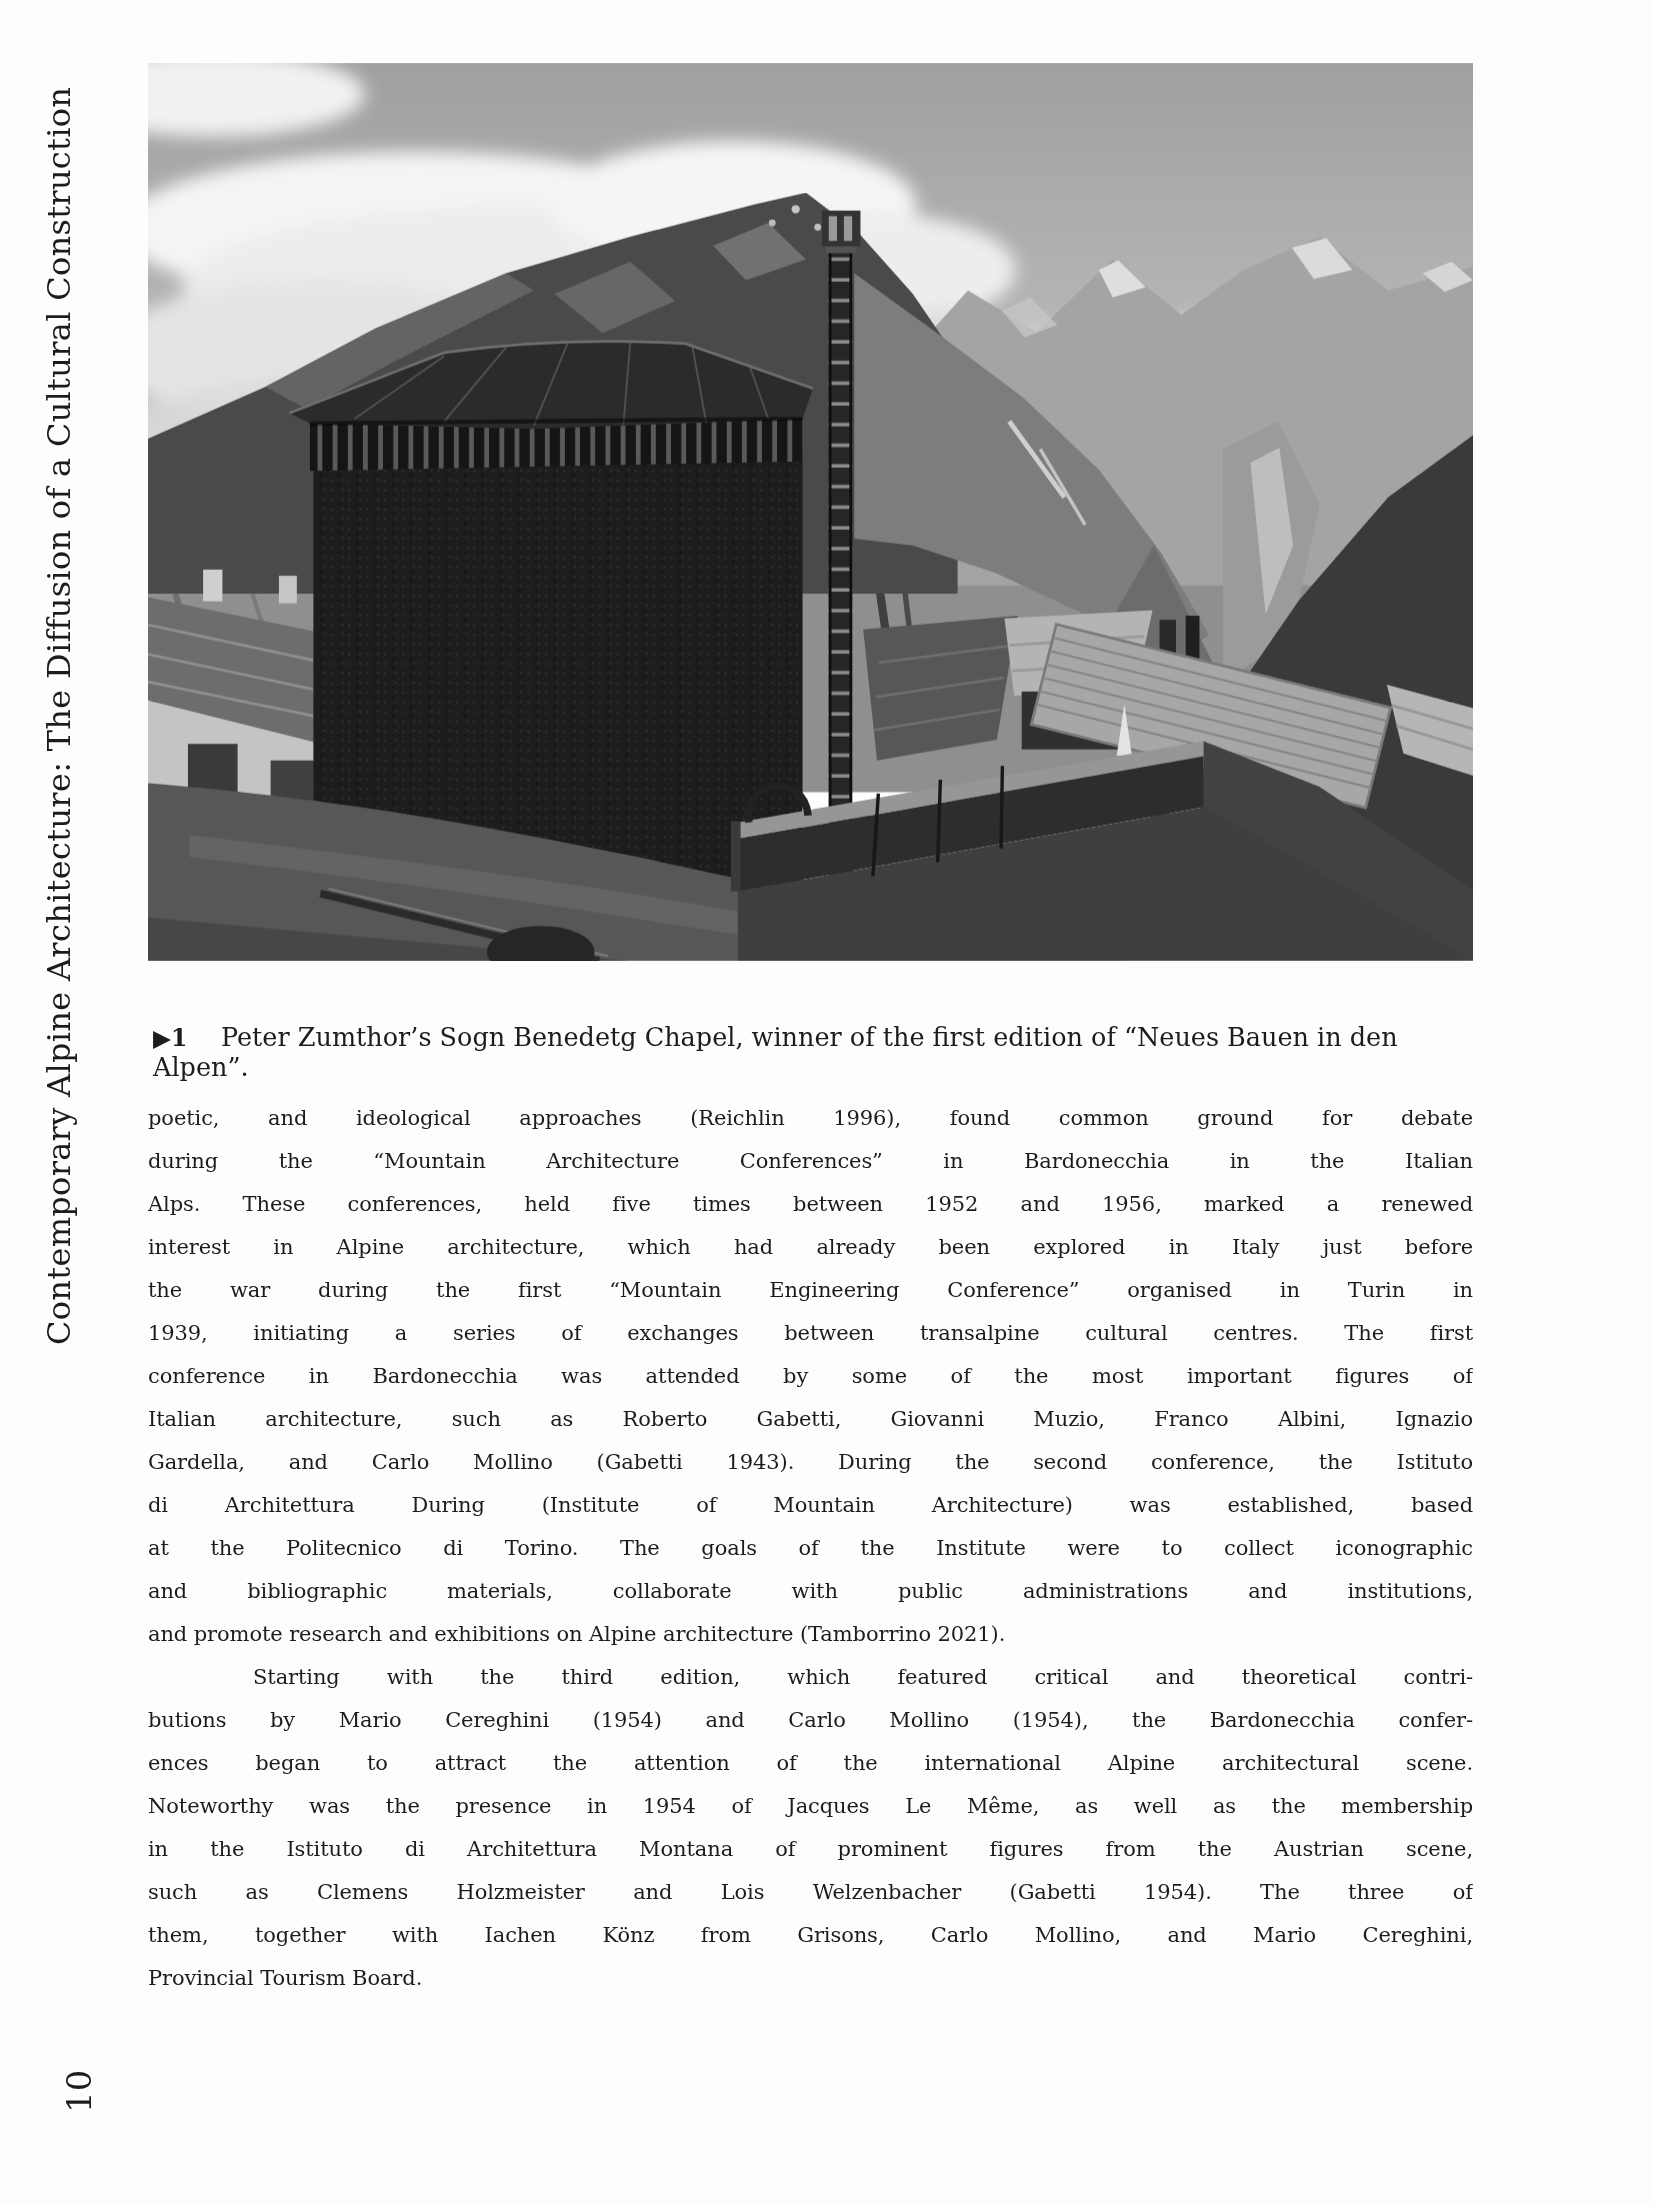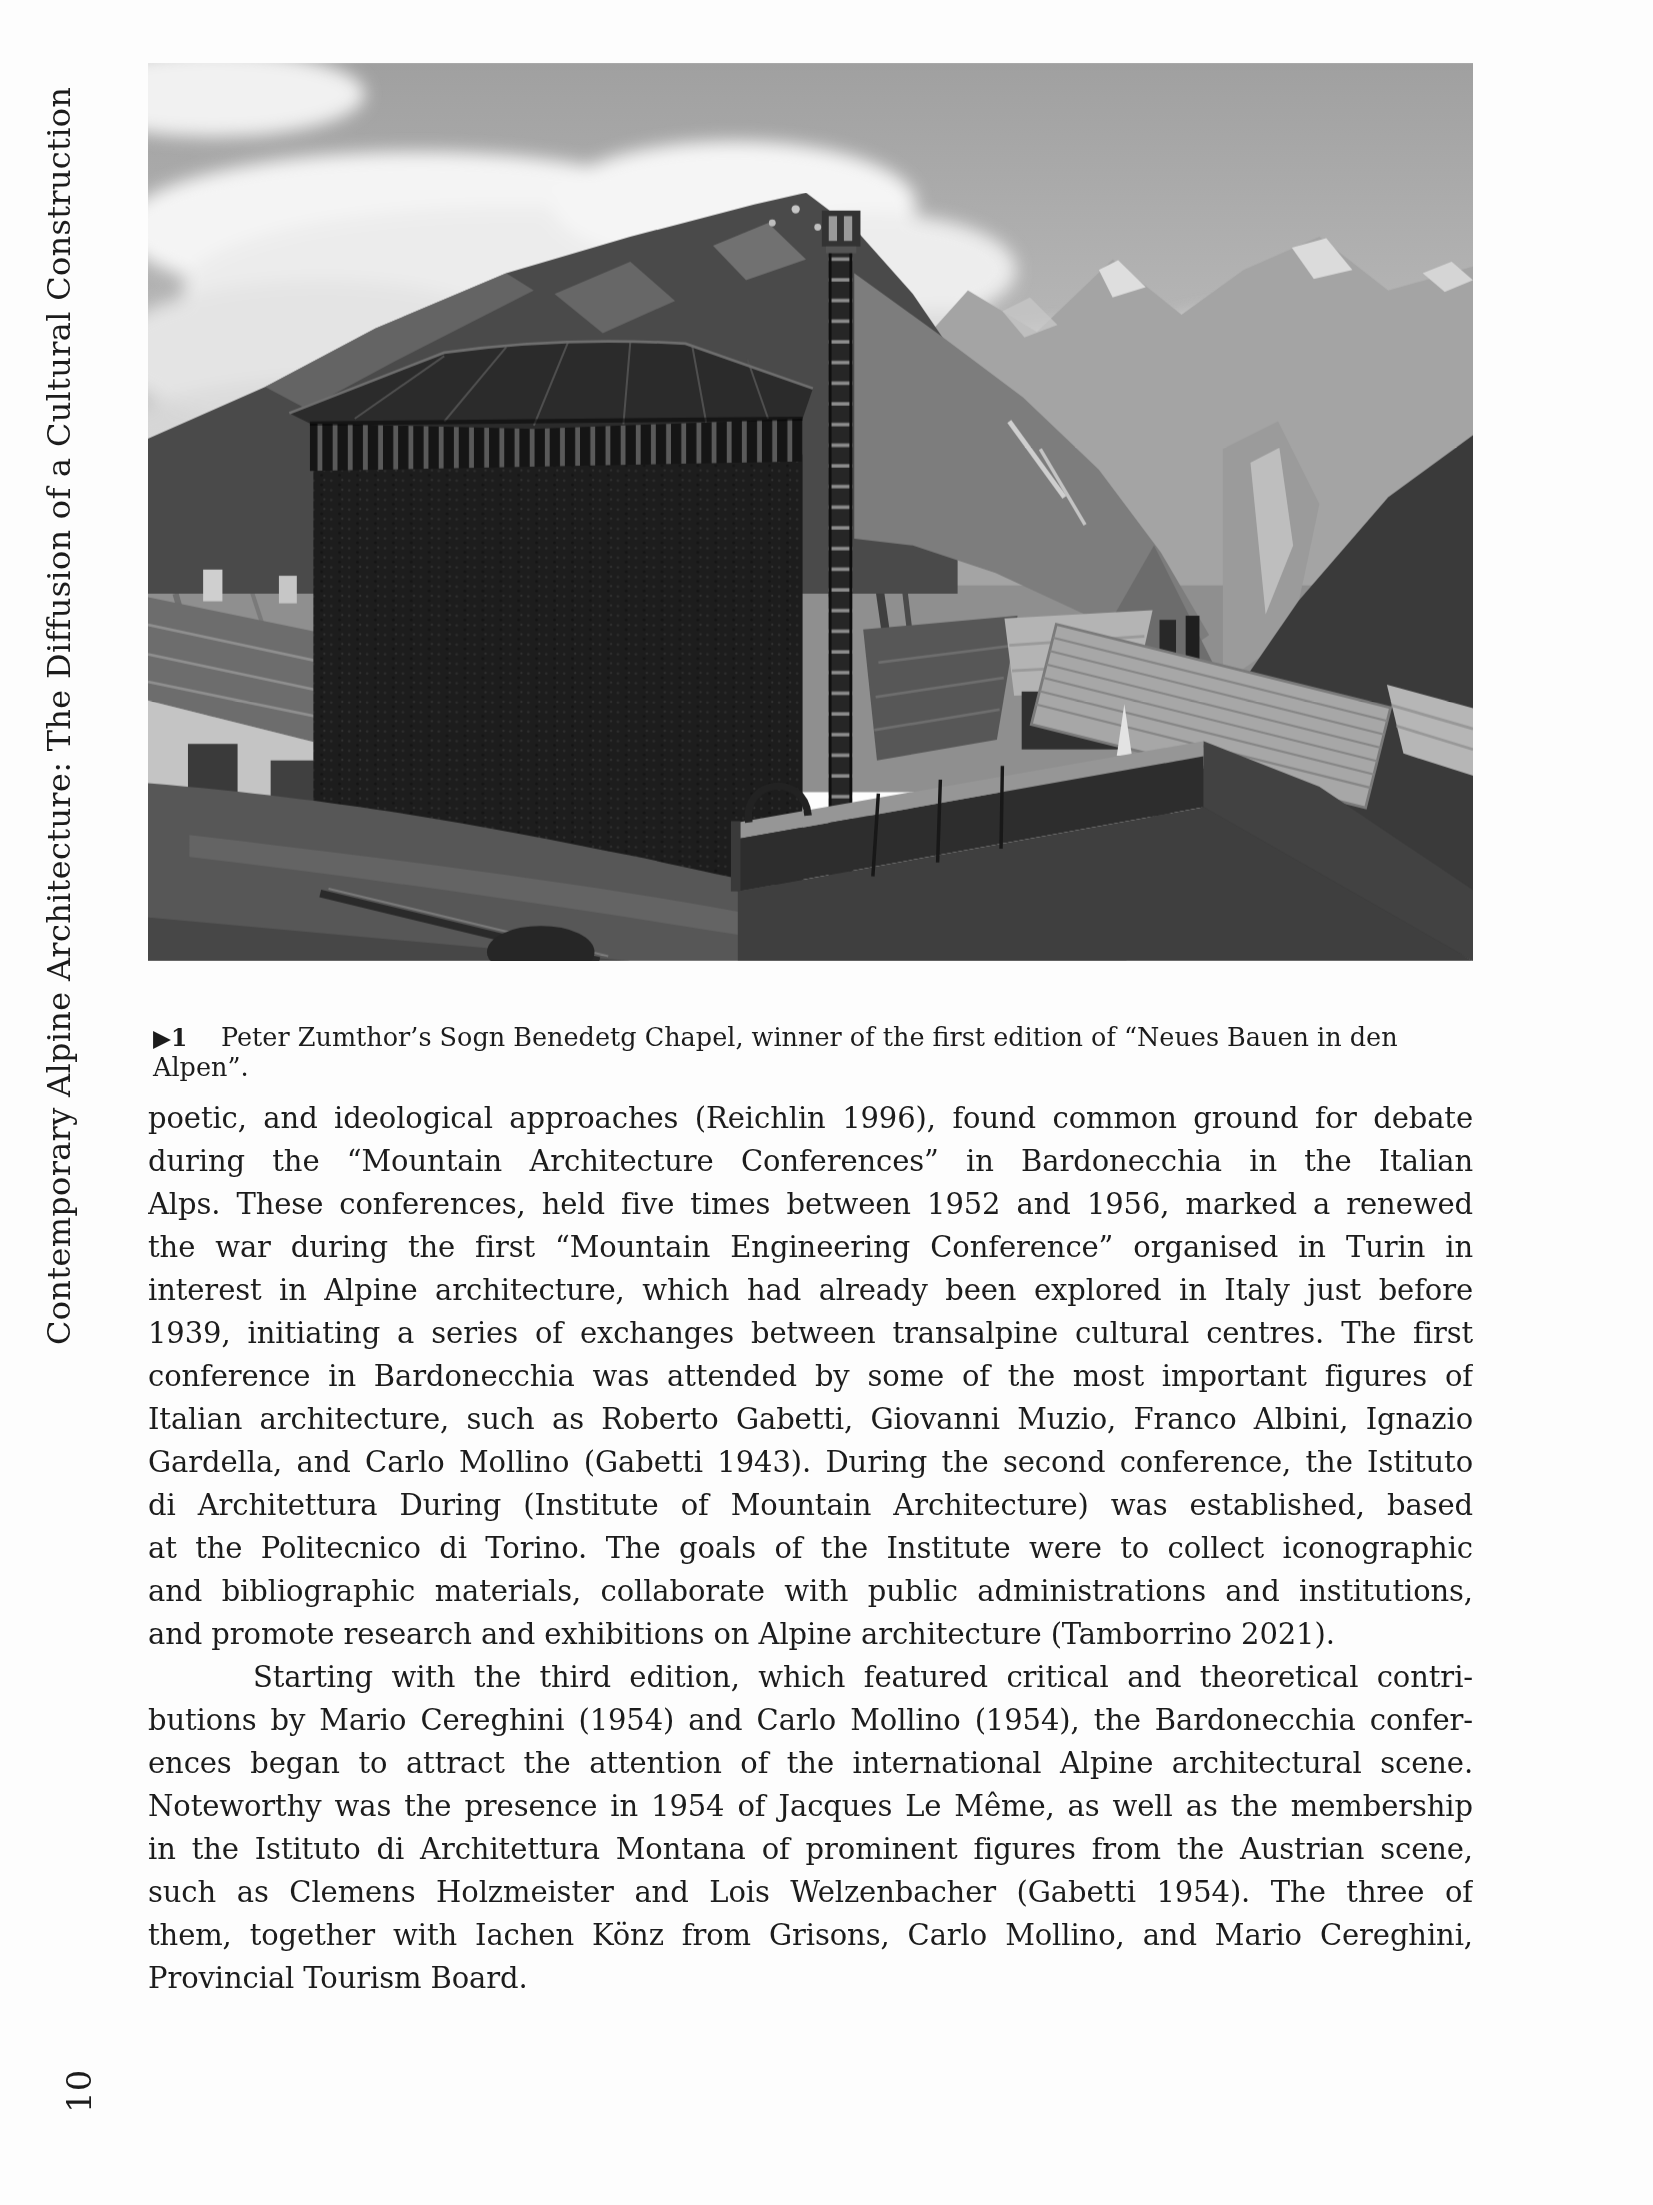--- a/index.html
+++ b/index.html
@@ -12,21 +12,21 @@
   .page-number{position:absolute;left:59px;top:2113px;transform:rotate(-90deg);
        transform-origin:0 0;white-space:nowrap;font-size:34px}
 
   figure.photo{position:absolute;left:148px;top:63px;width:1325px;height:898px;margin:0}
   figure.photo svg{display:block}
 
   .caption-row{position:absolute;left:153px;top:1022px;width:1320px;font-size:25.5px}
   .marker{display:inline-block;width:68px;font-weight:bold;font-size:23.4px;vertical-align:baseline}
 
   .body-text{position:absolute;left:148px;top:1097px;width:1325px;
-       font-size:29px;line-height:43px;letter-spacing:-0.1px}
+       font-size:21px;line-height:43px;letter-spacing:-0.1px}
   .bline{text-align:justify;text-align-last:justify;height:43px;overflow:hidden;white-space:normal}
   .bline.end{text-align-last:left}
   .bline.indent{text-indent:105px}
 </style>
 </head>
 <body>
 
 <div class="page">
 
   <div class="sidebar-title">Contemporary Alpine Architecture: The Diffusion of a Cultural Construction</div>
@@ -195,22 +195,22 @@
   </figure>
 
   <div class="caption-row">
     <span class="marker">▶1</span><span class="caption">Peter Zumthor’s Sogn Benedetg Chapel, winner of the first edition of “Neues Bauen in den Alpen”.</span>
   </div>
 
   <div class="body-text">
     <div class="bline">poetic, and ideological approaches (Reichlin 1996), found common ground for debate</div>
     <div class="bline">during the “Mountain Architecture Conferences” in Bardonecchia in the Italian</div>
     <div class="bline">Alps. These conferences, held five times between 1952 and 1956, marked a renewed</div>
+    <div class="bline">interest in Alpine architecture, which had already been explored in Italy just before</div>
     <div class="bline">the war during the first “Mountain Engineering Conference” organised in Turin in</div>
-    <div class="bline">interest in Alpine architecture, which had already been explored in Italy just before</div>
     <div class="bline">1939, initiating a series of exchanges between transalpine cultural centres. The first</div>
     <div class="bline">conference in Bardonecchia was attended by some of the most important figures of</div>
     <div class="bline">Italian architecture, such as Roberto Gabetti, Giovanni Muzio, Franco Albini, Ignazio</div>
     <div class="bline">Gardella, and Carlo Mollino (Gabetti 1943). During the second conference, the Istituto</div>
     <div class="bline">di Architettura During (Institute of Mountain Architecture) was established, based</div>
     <div class="bline">at the Politecnico di Torino. The goals of the Institute were to collect iconographic</div>
     <div class="bline">and bibliographic materials, collaborate with public administrations and institutions,</div>
     <div class="bline end">and promote research and exhibitions on Alpine architecture (Tamborrino 2021).</div>
     <div class="bline indent">Starting with the third edition, which featured critical and theoretical contri-</div>
     <div class="bline">butions by Mario Cereghini (1954) and Carlo Mollino (1954), the Bardonecchia confer-</div>

